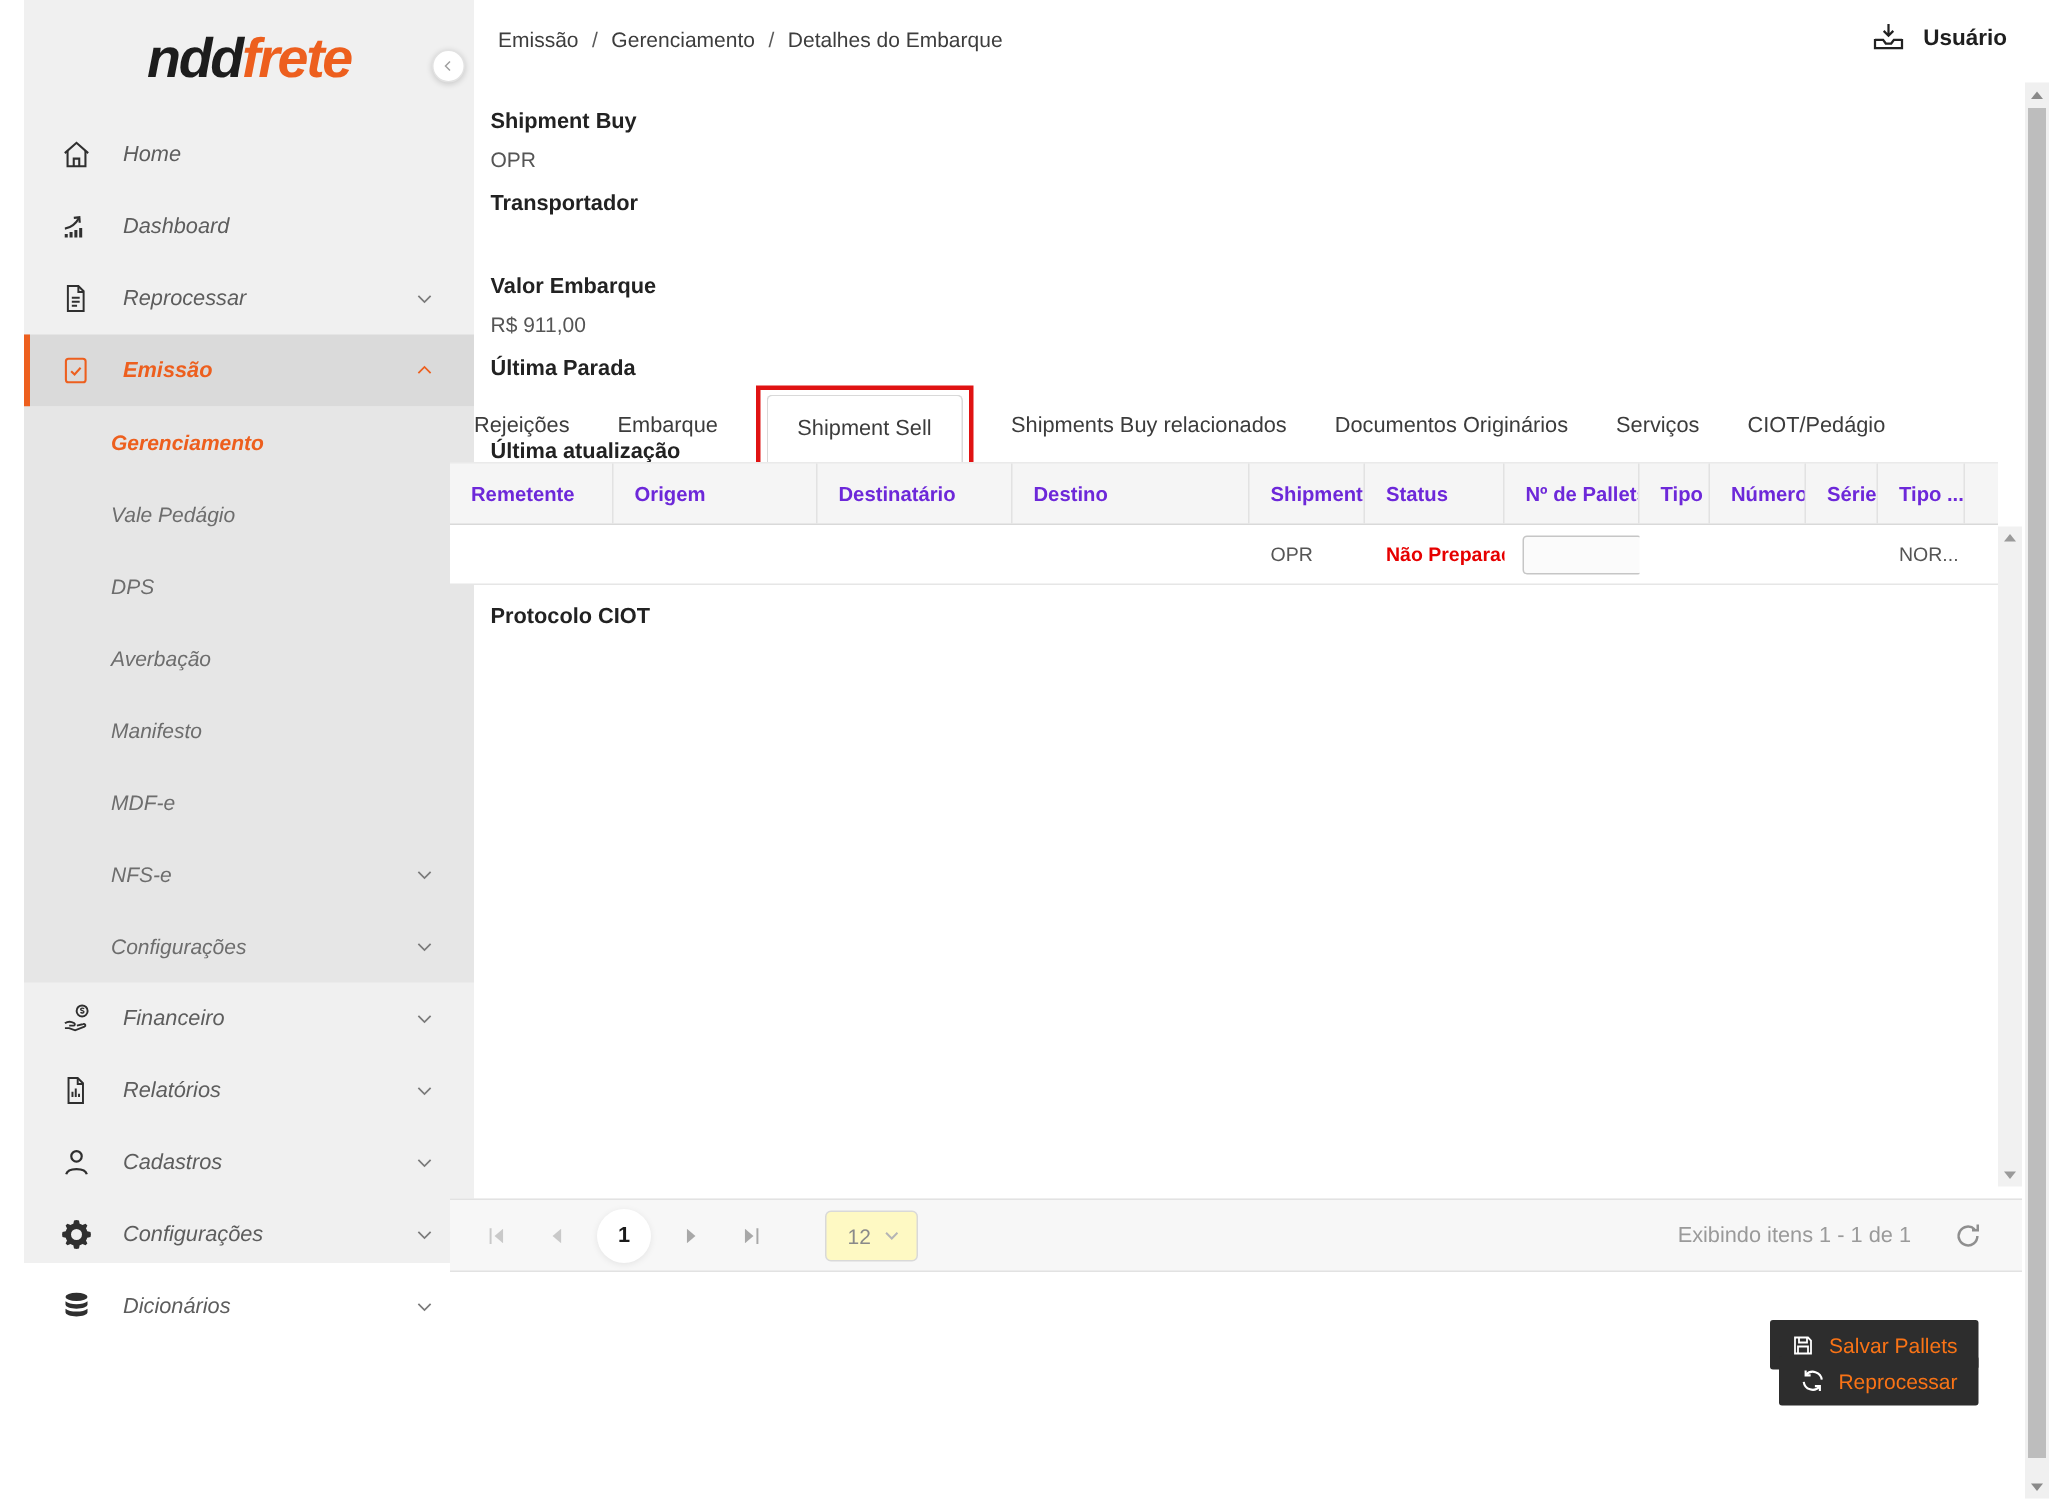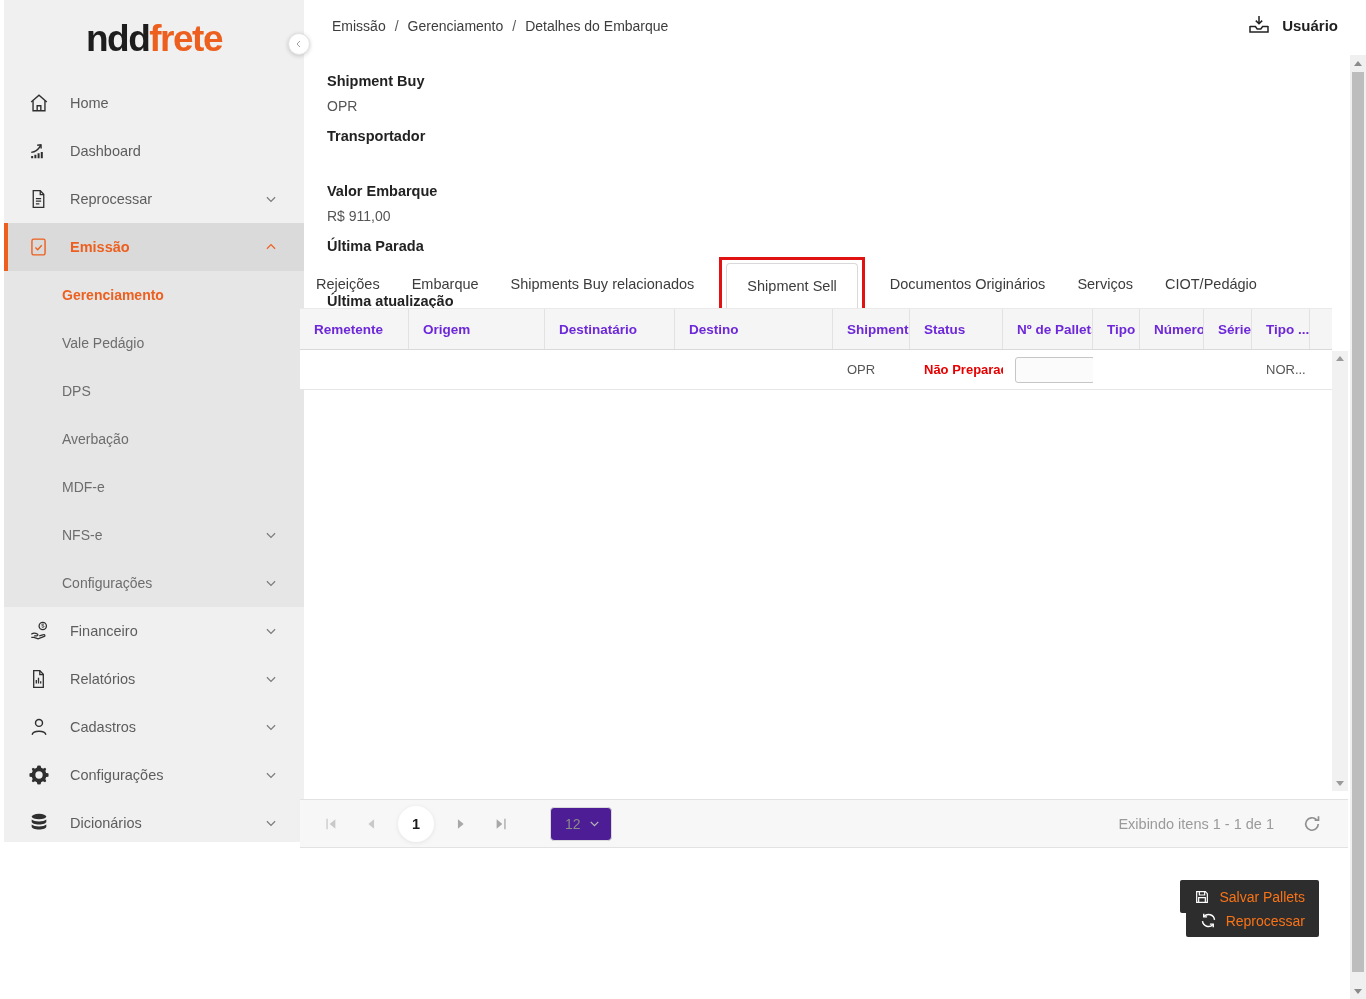--- a/index.html
+++ b/index.html
@@ -4,21 +4,21 @@
 <style>
   * { box-sizing: border-box; margin: 0; padding: 0; }
   html,body { width:1366px; height:999px; }
   body {
     font-family: "Liberation Sans", sans-serif;
     background:#ffffff; color:#2b2b2b; position:relative; overflow:hidden;
   }
   svg { display:block; }
 
   
-  .sidebar { position:absolute; left:4px; top:0; width:300px; height:842px; background:#f0f0f0; }
+  .sidebar { position:absolute; left:16px; top:0; width:300px; height:842px; background:#f0f0f0;font-style:italic; }
   .logo { position:absolute; top:18px; left:0; width:300px; text-align:center;
           font-size:37px; font-weight:bold; letter-spacing:-1.5px; }
   .logo .b1 { color:#1d1d1d; }
   .logo .b2 { color:#ED5F1E; }
   .collapse-btn { position:absolute; left:288px; top:33px; width:22px; height:22px;
           border-radius:50%; background:#fff; border:1px solid #e2e2e2;
           box-shadow:0 1px 4px rgba(0,0,0,.18); display:flex; align-items:center;
           justify-content:center; z-index:9; cursor:pointer; }
   .nav { position:absolute; top:79px; left:0; width:300px; }
   .nav-item { height:48px; display:flex; align-items:center; padding:0 26px 0 24px;
@@ -100,21 +100,21 @@
   .pager { position:absolute; left:300px; top:799px; width:1048px; height:49px;
           background:#f7f7f7; border-top:1px solid #e2e2e2; border-bottom:1px solid #e2e2e2;
           display:flex; align-items:center; padding:0 26px 0 18px; }
   .pg-btn { width:26px; height:26px; display:flex; align-items:center; justify-content:center;
           margin-right:14px; cursor:pointer; }
   .pg-page { width:36px; height:36px; border-radius:50%; background:#fff;
           box-shadow:0 1px 5px rgba(0,0,0,.08); display:flex; align-items:center;
           justify-content:center; font-size:14.5px; font-weight:bold; color:#1a1a1a;
           margin-right:14px; cursor:pointer; }
   .pg-size { width:62px; height:34px; border:1px solid #d9d9d9; border-radius:4px;
-          background:#4c1d95; display:flex; align-items:center; padding:0 10px 0 14px;
+          background:#fef9c3; display:flex; align-items:center; padding:0 10px 0 14px;
           margin-left:22px; cursor:pointer; }
   .pg-size .val { font-size:14px; color:#8a8a8a; flex:1; }
   .pg-info { margin-left:auto; font-size:14.5px; color:#9a9a9a; }
   .pg-refresh { margin-left:28px; cursor:pointer; }
 
   
   .action-btn { position:absolute; right:47px; height:33px; background:#2D2D2D; color:#f97316;
           border:none; border-radius:2px; display:flex; align-items:center; gap:9px;
           padding:0 14px; font-size:14px; font-family:"Liberation Sans",sans-serif; cursor:pointer; }
   .btn-save { top:880px; }
@@ -189,20 +189,23 @@
       <div class="sub-item">
           <span>Vale Pedágio</span>
         </div>
       <div class="sub-item">
           <span>DPS</span>
         </div>
       <div class="sub-item">
           <span>Averbação</span>
         </div>
       <div class="sub-item">
+          <span>Manifesto</span>
+        </div>
+      <div class="sub-item">
           <span>MDF-e</span>
         </div>
       <div class="sub-item">
         <span>NFS-e</span>
         <span class="chev">
             <svg width="14" height="14" viewBox="0 0 24 24" fill="none" stroke="currentColor" stroke-width="2">
               <path d="M5 9l7 7 7-7"></path>
             </svg>
           </span>
       </div>
@@ -347,33 +350,34 @@
       <div class="flabel">Última atualização</div>
       <div class="fvalue">23/02/2023</div>
     </div>
   </div>
   <div class="drow">
     <div class="field">
       <div class="flabel">Número CIOT</div>
       <div class="fvalue"></div>
     </div>
     <div class="field">
+      <div class="flabel">Protocolo CIOT</div>
       <div class="fvalue"></div>
     </div>
   </div>
 </div>
 
 <div class="tabs">
   <div class="tab">Rejeições</div>
   <div class="tab">Embarque</div>
-  <div class="tab">Shipments Buy relacionados</div>
   <div class="tab active">
     <span>Shipment Sell</span>
     <div class="annotation-box"></div>
   </div>
+  <div class="tab">Shipments Buy relacionados</div>
   <div class="tab">Documentos Originários</div>
   <div class="tab">Serviços</div>
   <div class="tab">CIOT/Pedágio</div>
 </div>
 
 <div class="grid">
   <div class="grid-header">
     <div class="hcell c0">Remetente</div>
     <div class="hcell c1">Origem</div>
     <div class="hcell c2">Destinatário</div>

